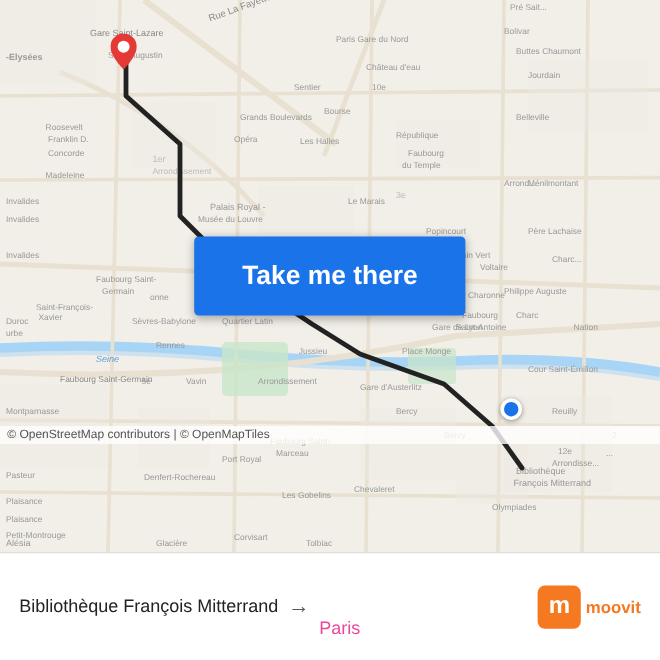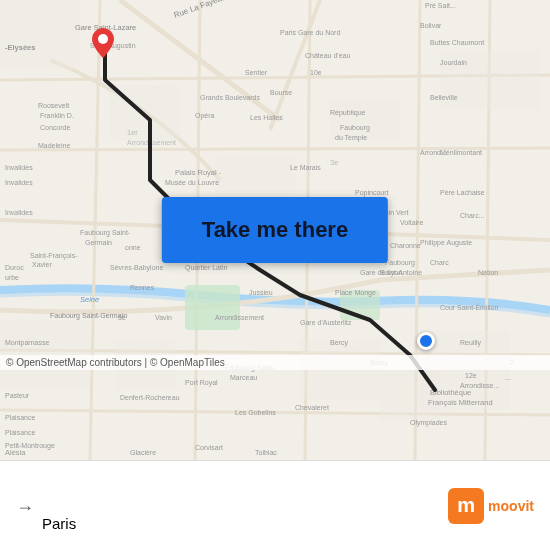--- a/index.html
+++ b/index.html
@@ -25,21 +25,21 @@
       height: 100%;
     }
 
     
     #take-me-there-btn {
       position: absolute;
       top: 50%;
       left: 50%;
       transform: translate(-50%, -50%);
       background: #1a73e8;
-      color: #0f172a;
+      color: #ffffff;
       font-size: 22px;
       font-weight: bold;
       padding: 20px 40px;
       border: none;
       border-radius: 4px;
       cursor: pointer;
       white-space: nowrap;
       box-shadow: 0 2px 8px rgba(0,0,0,0.3);
       z-index: 10;
     }
@@ -69,21 +69,21 @@
       font-weight: 500;
     }
 
     #arrow-icon {
       font-size: 18px;
       color: #555;
     }
 
     #destination-text {
       font-size: 15px;
-      color: #000000;
+      color: #ec4899;
       font-weight: 500;
       margin-top: 36px;
     }
 
     #moovit-logo {
       display: flex;
       align-items: center;
       gap: 4px;
     }
 
@@ -343,20 +343,21 @@
   <button id="take-me-there-btn">Take me there</button>
 
   
   <div id="attribution-bar">
     <span>© OpenStreetMap contributors | © OpenMapTiles</span>
   </div>
 </div>
 
 <div id="bottom-bar">
   <div id="route-info">
+    <span id="origin-text">Bibliothèque François Mitterrand</span>
     <span id="arrow-icon">→</span>
     <span id="destination-text">Paris</span>
   </div>
   <div id="moovit-logo">
     <div id="moovit-icon">
       <span>m</span>
     </div>
     <span id="moovit-label">moovit</span>
   </div>
 </div>

